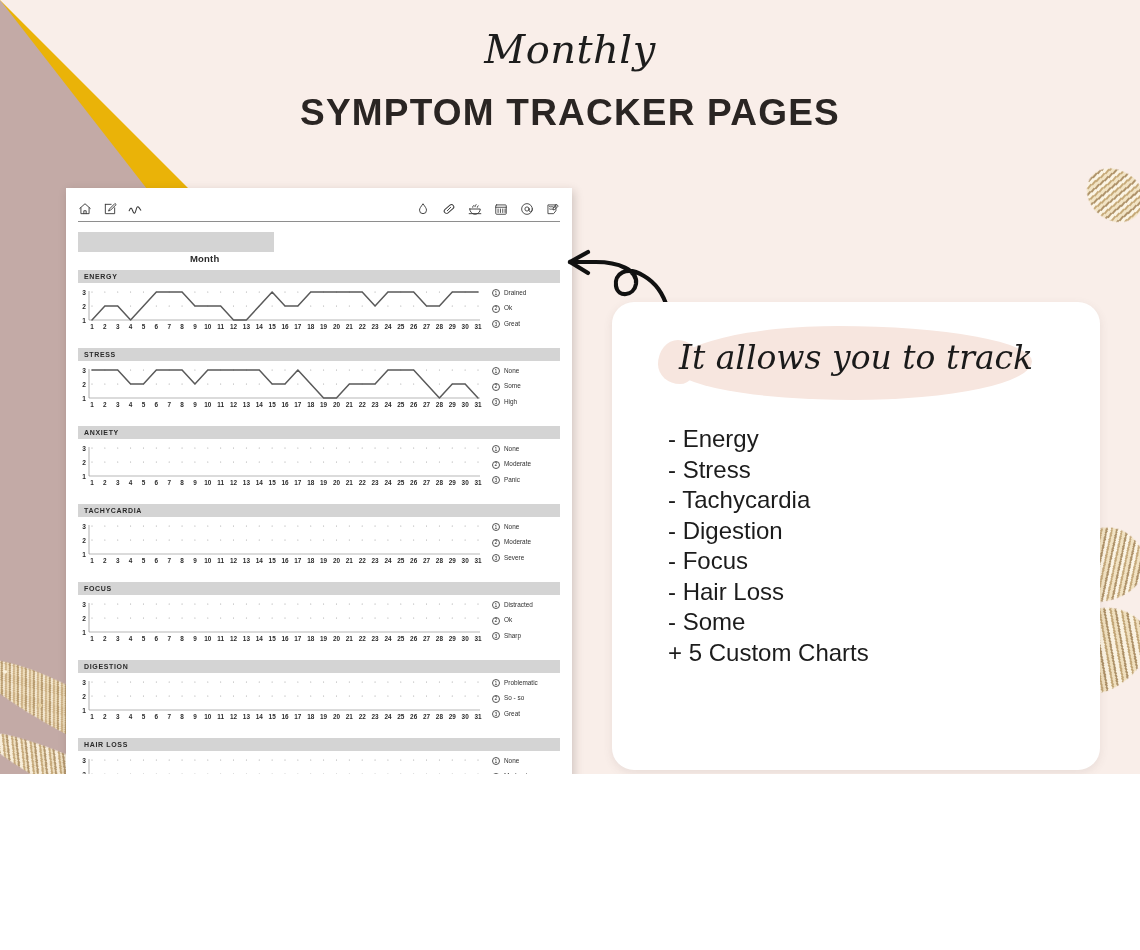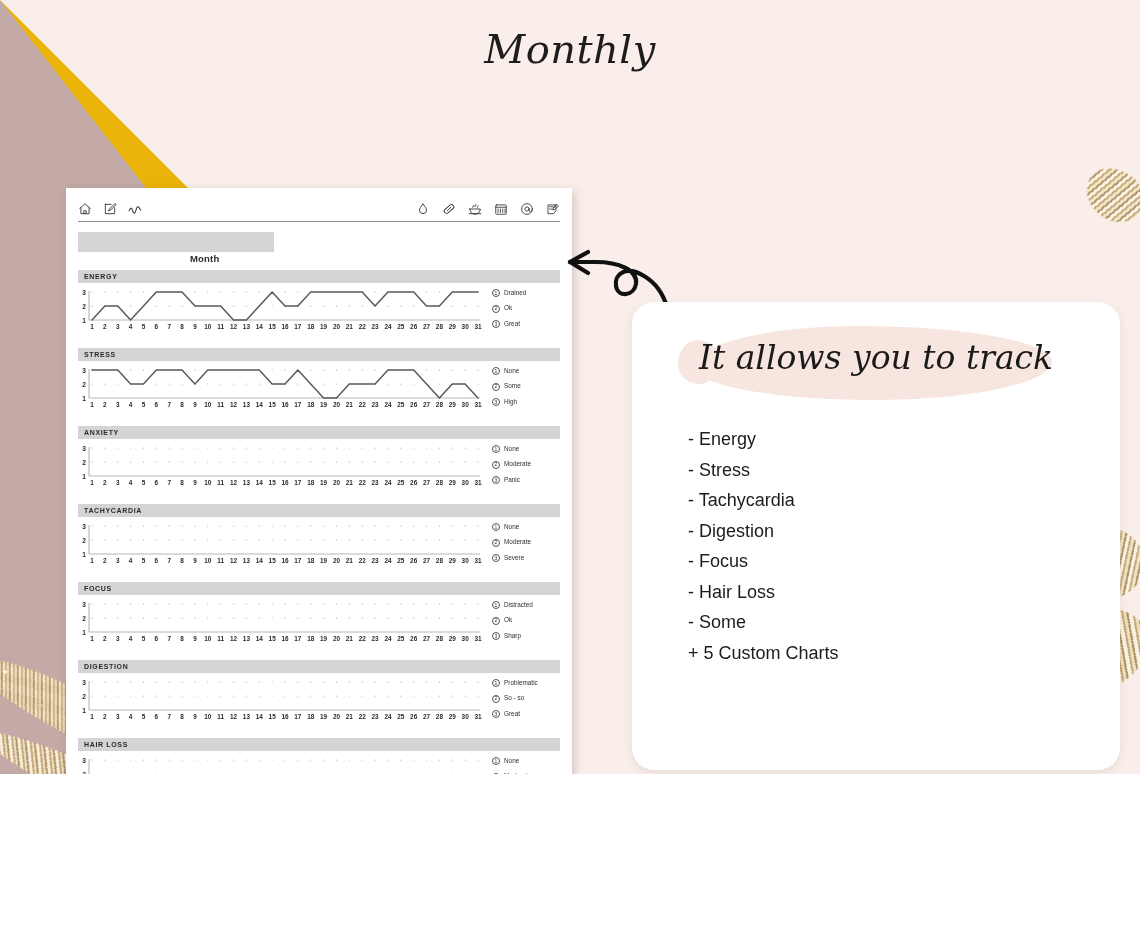--- a/index.html
+++ b/index.html
@@ -203,21 +203,20 @@
   }
 
   
   .card {
     position: absolute;
     left: 612px; top: 302px;
     width: 488px; height: 468px;
     background: #ffffff;
     border-radius: 22px;
     box-shadow: 0 3px 10px rgba(90,70,65,0.10);
-    margin-left: 20px;
   }
   .brush {
     position: absolute;
     left: 62px; top: 24px;
     width: 358px; height: 74px;
     background: #f7e6df;
     border-radius: 46% 54% 50% 50% / 55% 48% 52% 45%;
   }
   .brush::after{
     content:"";
@@ -232,21 +231,21 @@
     text-align: center;
     font-family: "DejaVu Serif", serif;
     font-style: italic;
     font-size: 33px;
     color: #1a1a1a;
   }
   .track-list {
     position: absolute;
     left: 56px; top: 122px;
     list-style: none;
-    font-size: 18px;
+    font-size: 24px;
     color: #1c1c1c;
     line-height: 30.5px;
   }
   .track-list li { white-space: nowrap; }
 </style>
 </head>
 <body>
 
 <div id="stage">
 
@@ -256,20 +255,21 @@
   <div class="bg-cream-right"></div>
 
   <div class="glitter gl-a"></div>
   <div class="glitter gl-b"></div>
   <div class="glitter gl-c"></div>
   <div class="glitter gl-d"></div>
   <div class="glitter gl-e"></div>
   <div class="glitter gl-f"></div>
 
   <div class="title-script">Monthly</div>
+  <div class="title-main">SYMPTOM TRACKER PAGES</div>
 
   <div class="page">
 
     <div class="page-toolbar">
       <div class="tb-left">
         <span class="tb-icon">
           <svg viewBox="0 0 24 24" fill="none" stroke="currentColor" stroke-width="1.6" stroke-linecap="round" stroke-linejoin="round">
             <path d="M3 11 12 3l9 8"></path>
               <path d="M5 10v10h14V10"></path>
               <path d="M10 20v-5h4v5"></path>

